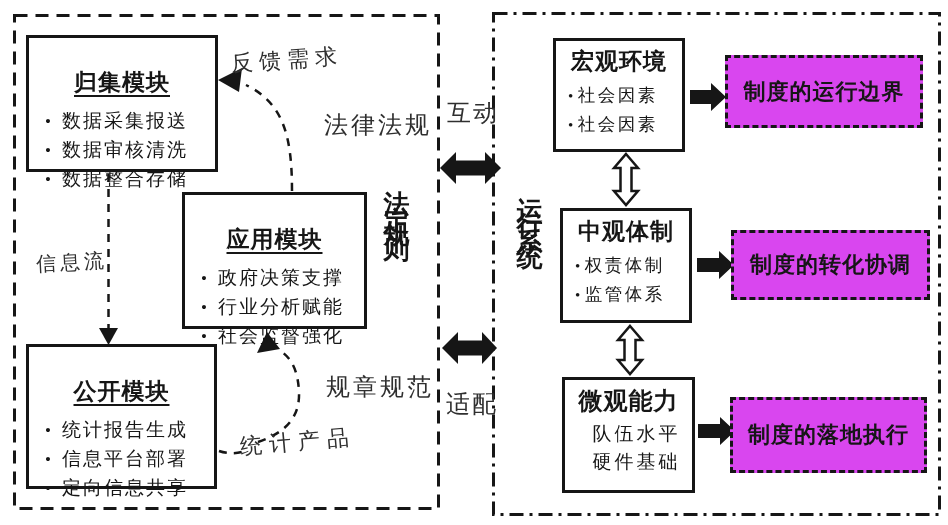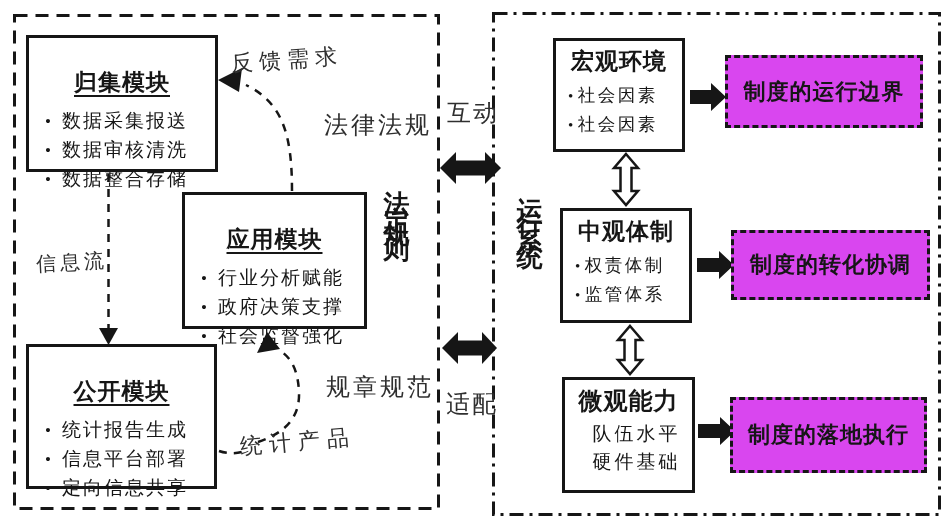--- a/index.html
+++ b/index.html
@@ -75,22 +75,22 @@
     <ul class="m-list spaced">
       <li>数据采集报送</li>
       <li>数据审核清洗</li>
       <li>数据整合存储</li>
     </ul>
   </div>
 
   <div class="module" style="left:182px;top:192px;width:185px;height:137px;">
     <div class="m-title ul">应用模块</div>
     <ul class="m-list spaced">
+      <li>政府决策支撑</li>
       <li>行业分析赋能</li>
-      <li>政府决策支撑</li>
       <li>社会监督强化</li>
     </ul>
   </div>
 
   <div class="module" style="left:26px;top:344px;width:191px;height:145px;">
     <div class="m-title ul">公开模块</div>
     <ul class="m-list spaced">
       <li>统计报告生成</li>
       <li>信息平台部署</li>
       <li>定向信息共享</li>

